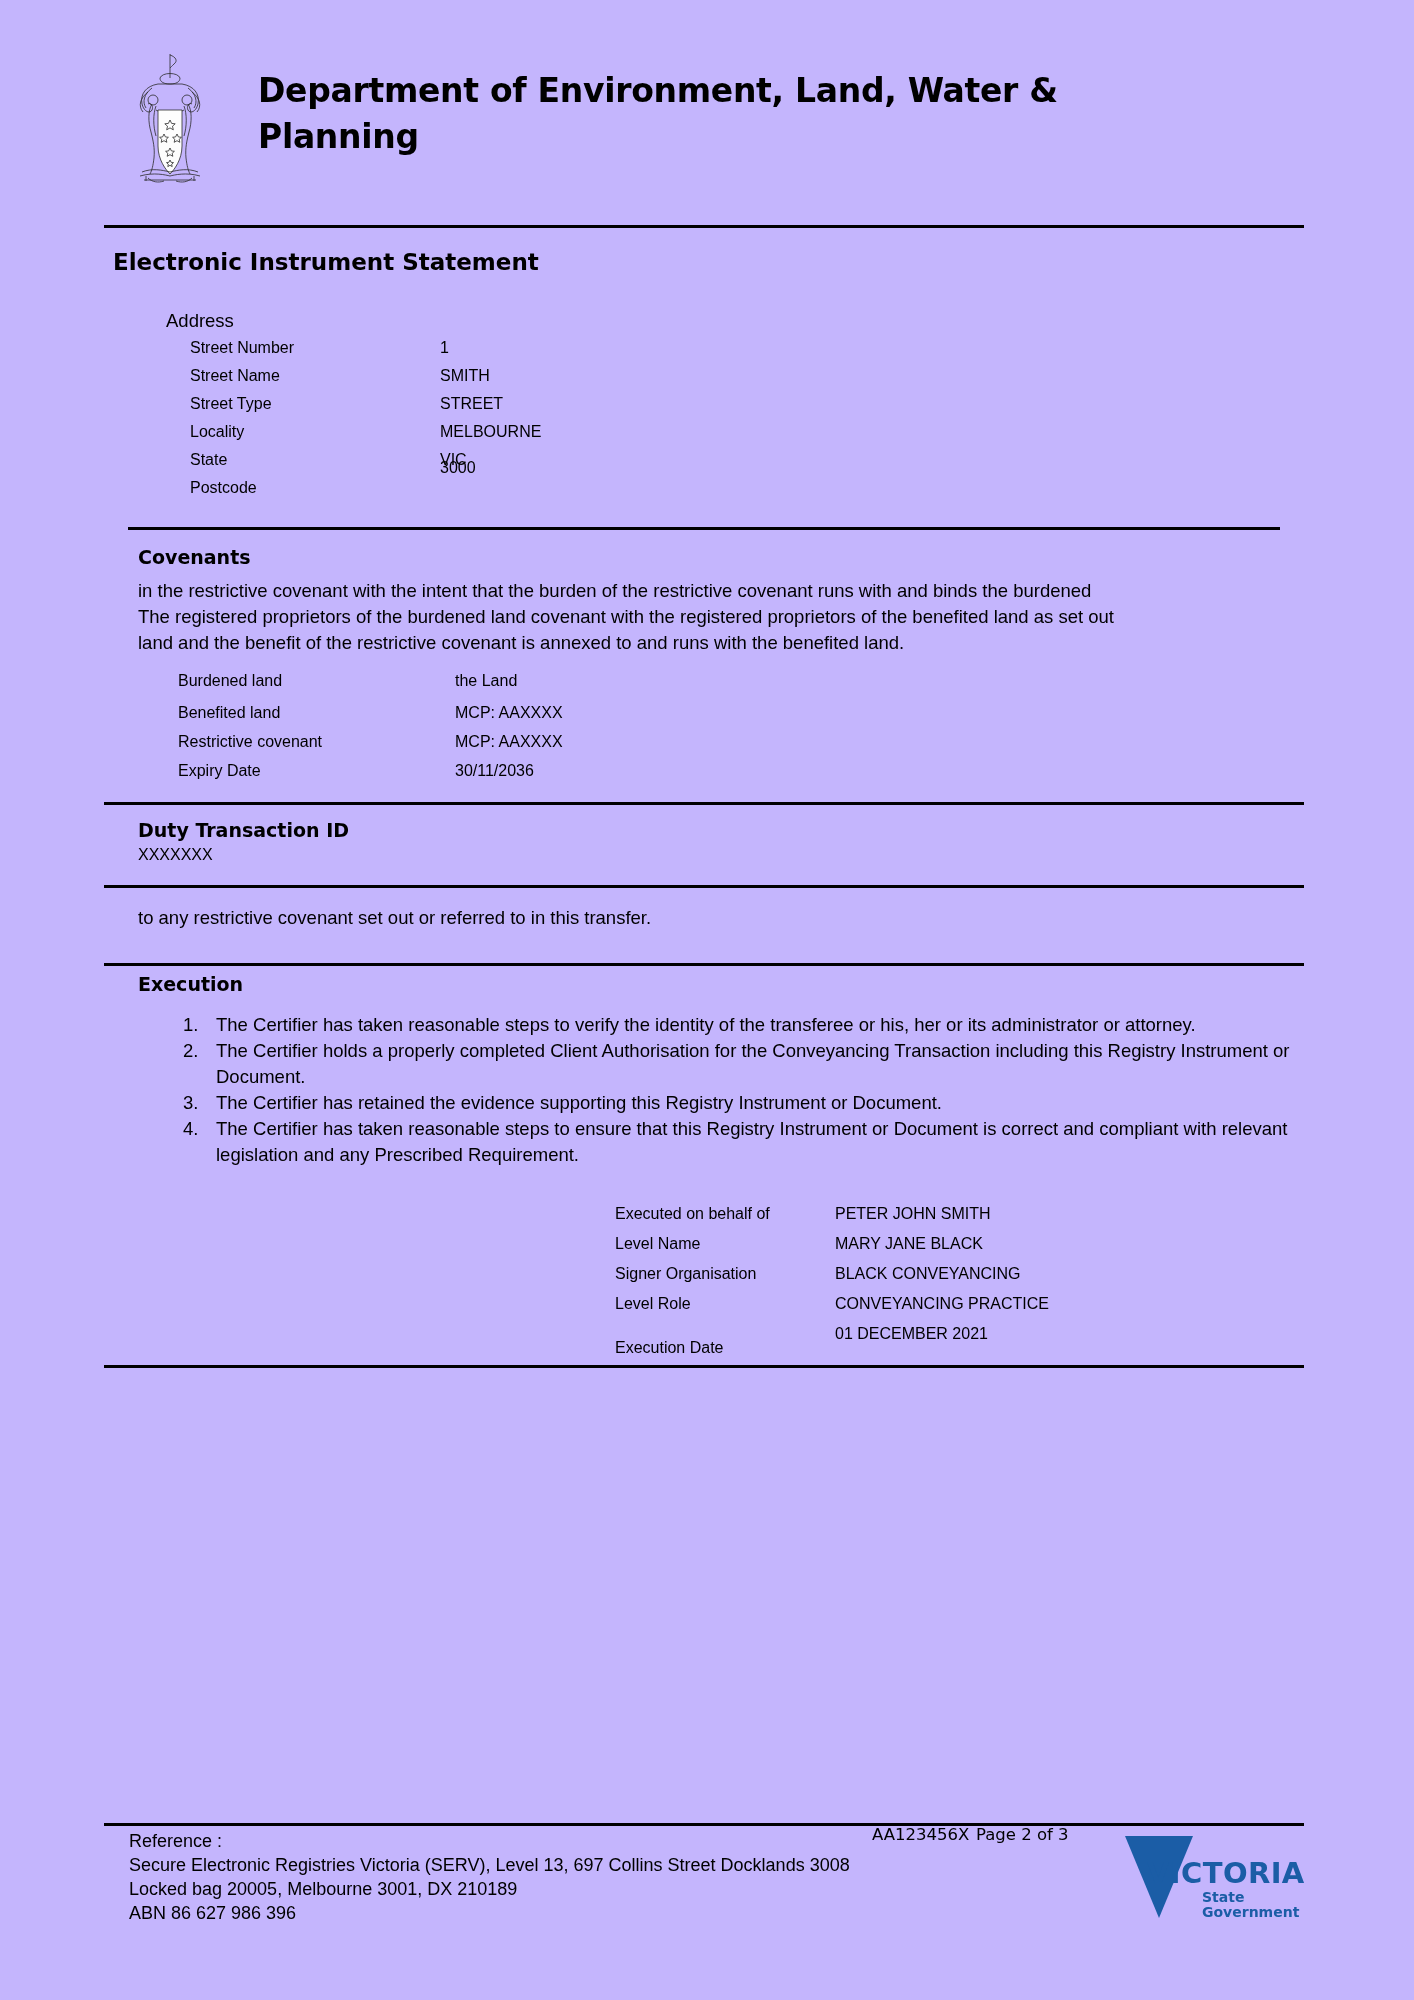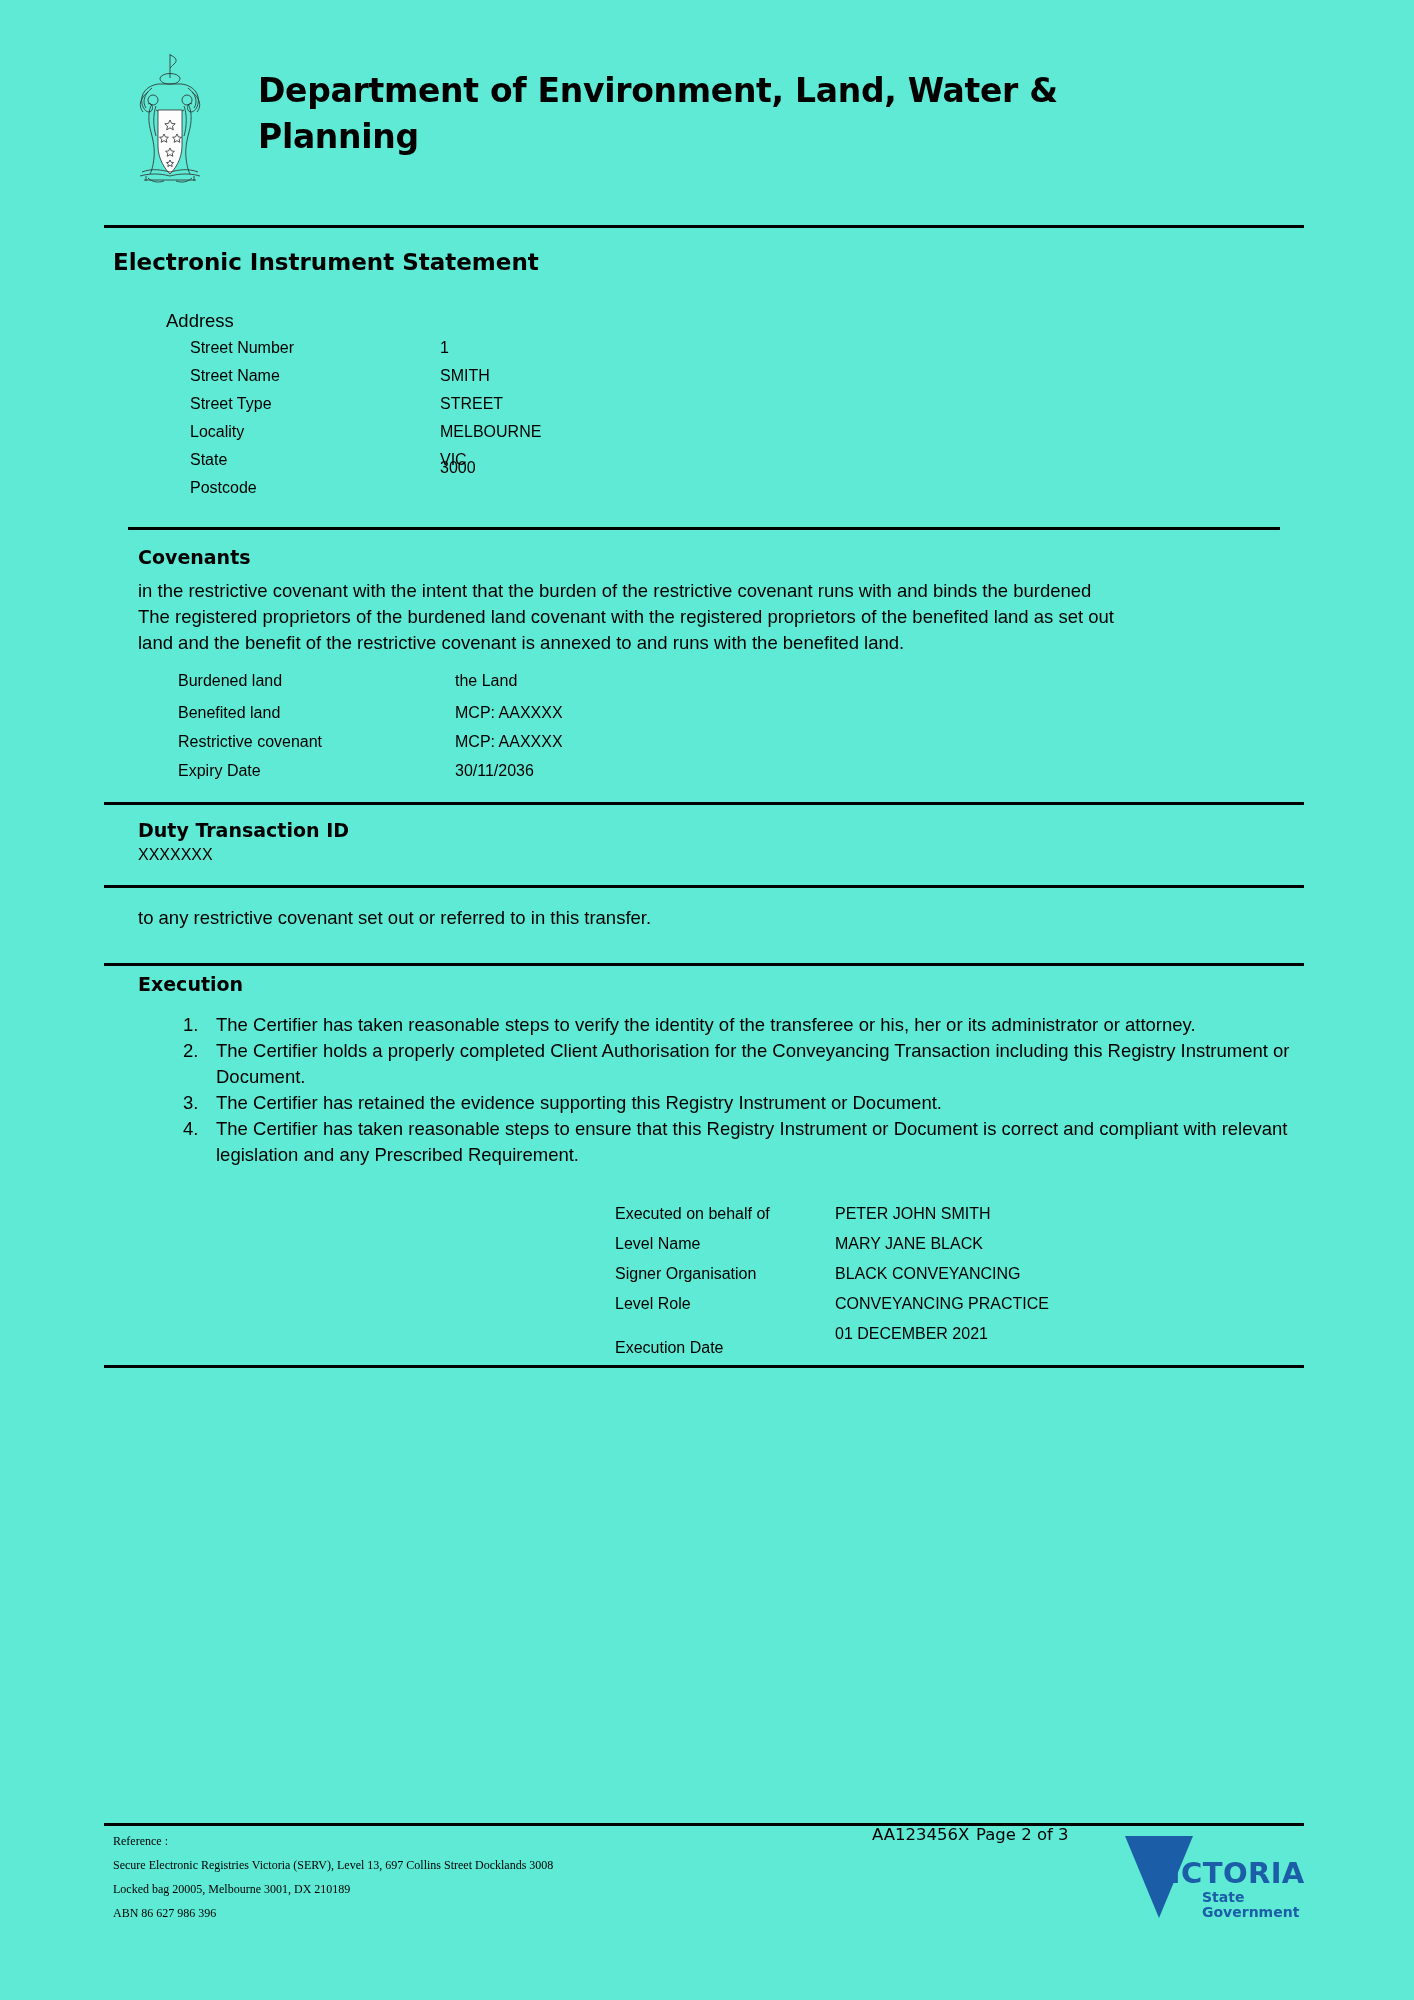--- a/index.html
+++ b/index.html
@@ -8,21 +8,21 @@
     background: #ffffff;
   }
   body {
     font-family: "Liberation Sans", sans-serif;
     color: #000000;
   }
   .page {
     position: relative;
     width: 1414px;
     height: 2000px;
-    background: #5eead4;
+    background: #c4b5fd;
     overflow: hidden;
     box-sizing: border-box;
   }
 
   
   .header {
     position: absolute;
     left: 0;
     top: 0;
     width: 1414px;
@@ -131,24 +131,24 @@
   .footer-rule {
     position: absolute;
     left: 104px;
     top: 1823px;
     width: 1200px;
     height: 3px;
     background: #000;
   }
   .footer-ref {
     position: absolute;
-    left: 113px;
+    left: 129px;
     top: 1829px;
-    font-family: Liberation Serif, serif;
-    font-size: 12px;
+    font-family: Liberation Sans, sans-serif;
+    font-size: 18px;
     line-height: 24px;
     color: #000;
   }
   .footer-pageinfo {
     position: absolute;
     top: 1825px;
     font-family: "DejaVu Sans", sans-serif;
     font-size: 16.5px;
     color: #000;
     white-space: nowrap;

